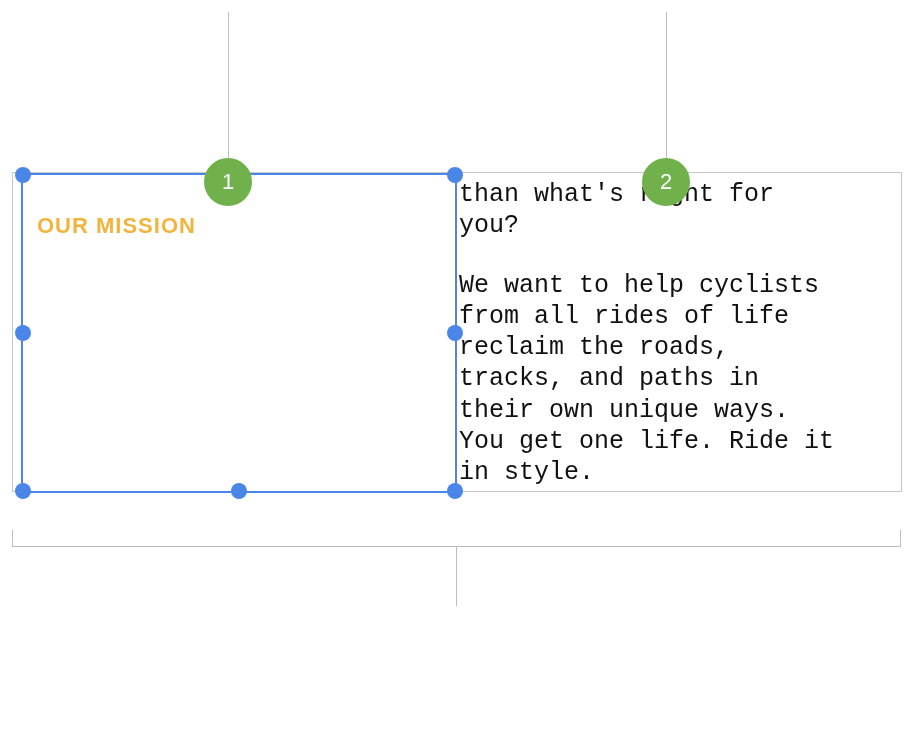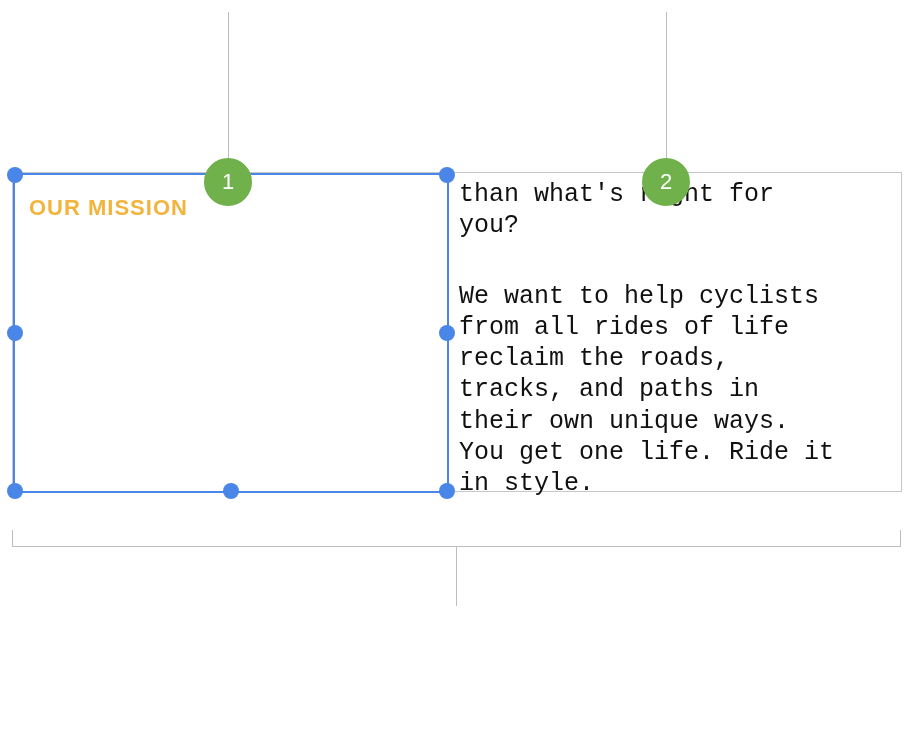--- a/index.html
+++ b/index.html
@@ -20,27 +20,27 @@
     position: absolute;
     left: 12px;
     top: 172px;
     width: 890px;
     height: 320px;
     border: 1px solid #c7c7c7;
     background: #fff;
   }
   .box-selected {
     position: absolute;
-    left: 0;
+    left: 8px;
     top: 0;
     width: 436px;
     height: 320px;
     border: 2px solid #4a86e8;
     background: #fff;
-    padding: 20px 14px 14px 14px;
+    padding: 38px 14px 14px 14px;
   }
   .box-right {
     position: absolute;
     left: 438px;
     top: 0;
     width: 452px;
     height: 320px;
     padding: 6px 16px 14px 8px;
   }
   .handle {
@@ -121,21 +121,21 @@
       <div class="handle h-bl"></div>
       <div class="handle h-br"></div>
       <div class="handle h-ml"></div>
       <div class="handle h-mr"></div>
       <div class="handle h-mb"></div>
     </div>
 
     <div class="box-right">
       <div class="bodytext">than what's right for
 you?</div>
-      <div class="bodytext" style="margin-top:39px;">We want to help cyclists
+      <div class="bodytext" style="margin-top:28px;">We want to help cyclists
 from all rides of life
 reclaim the roads,
 tracks, and paths in
 their own unique ways.
 You get one life. Ride it
 in style.</div>
     </div>
 
   </div>
 

